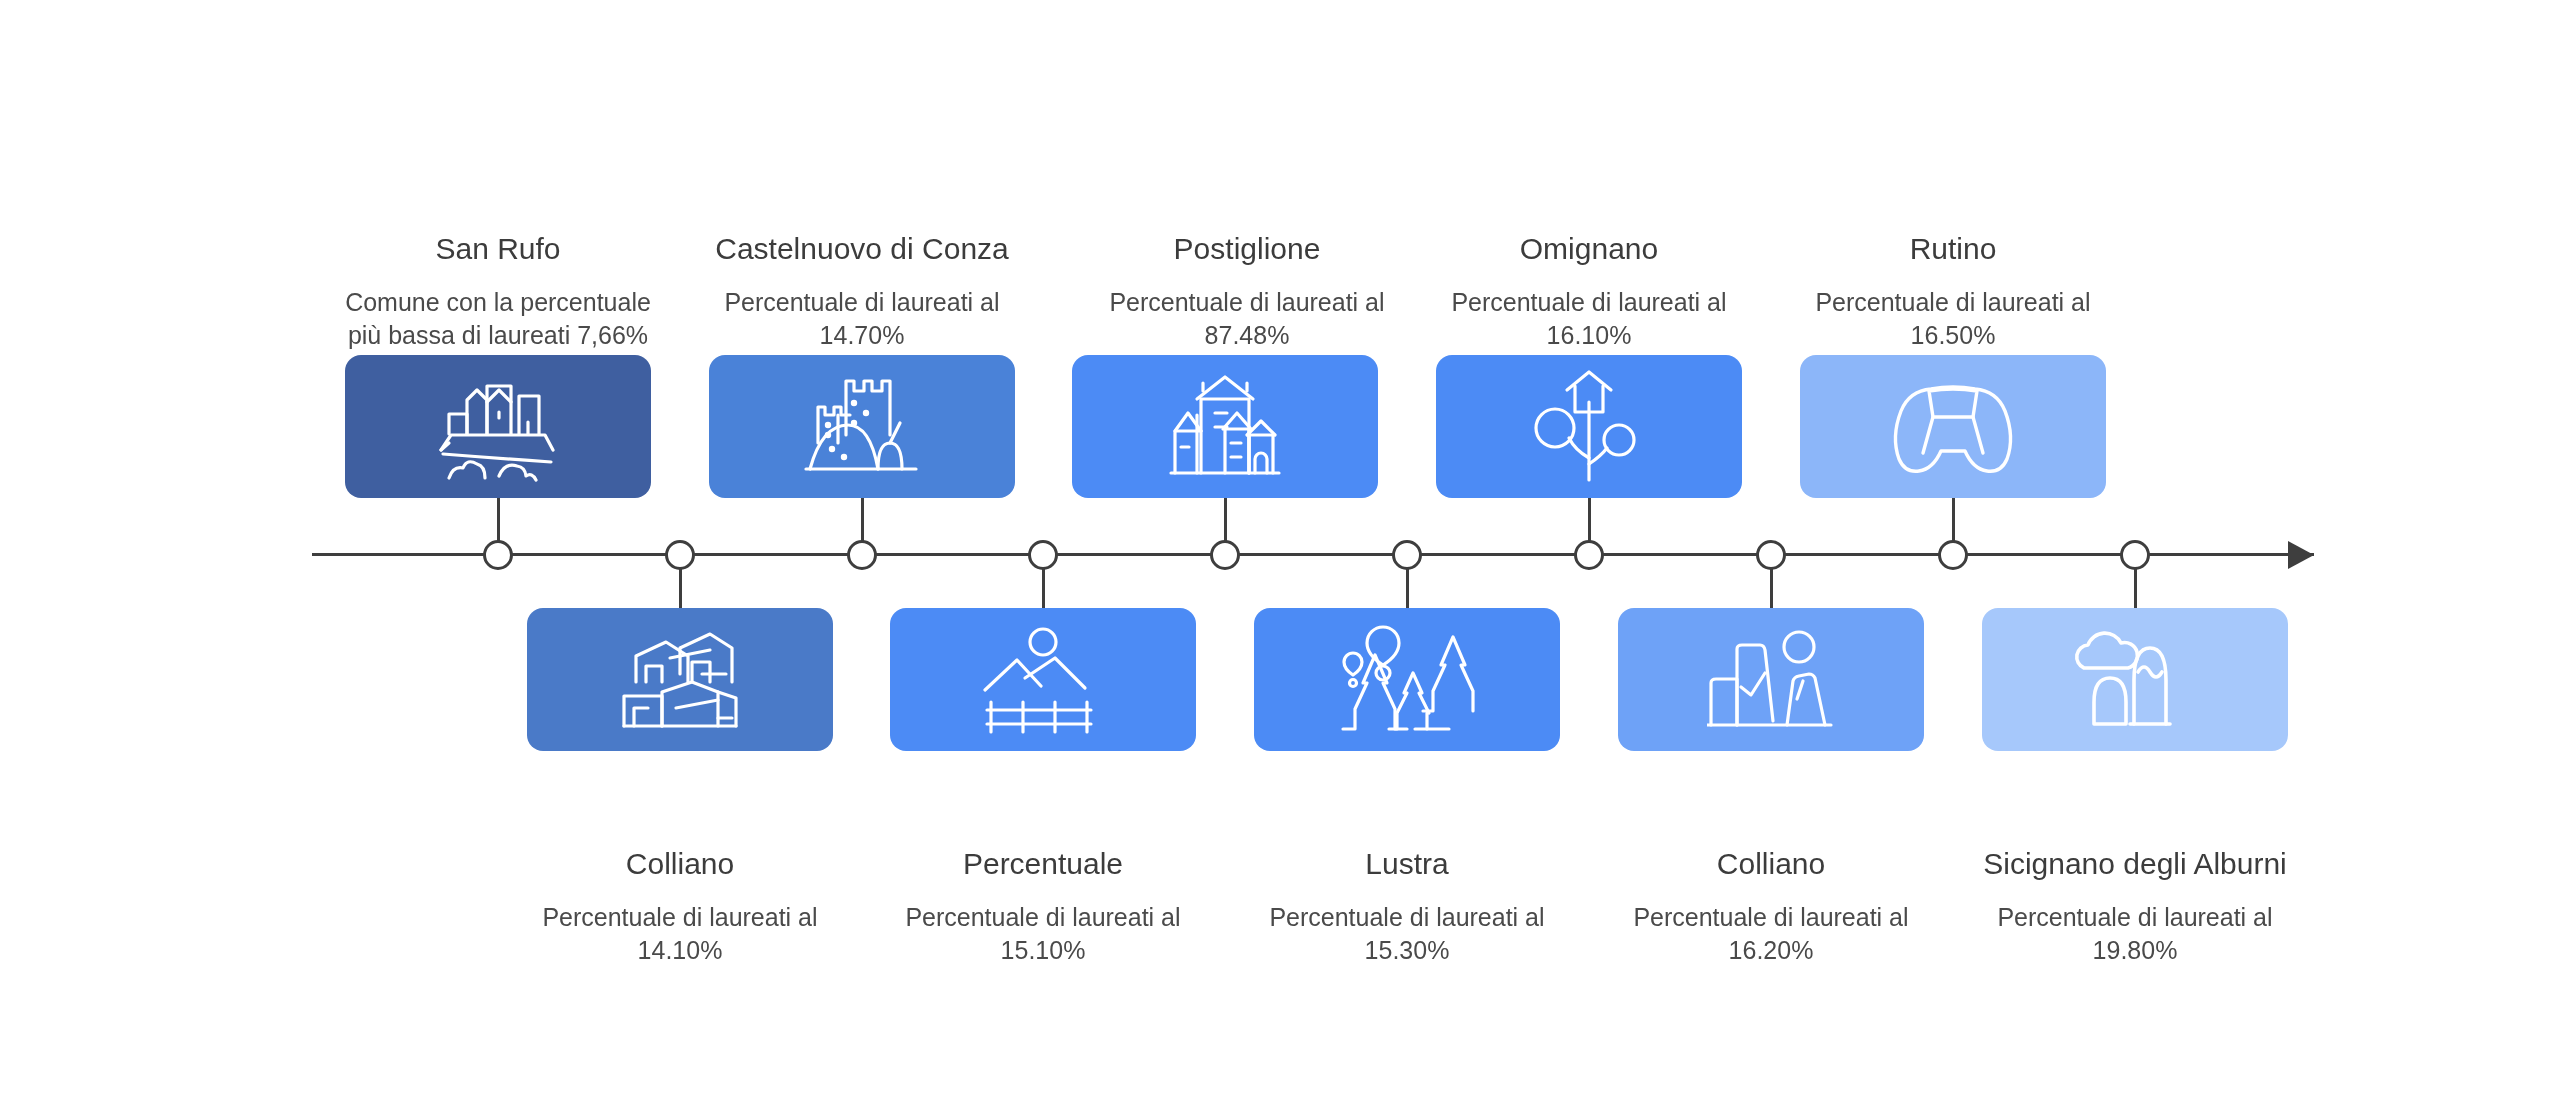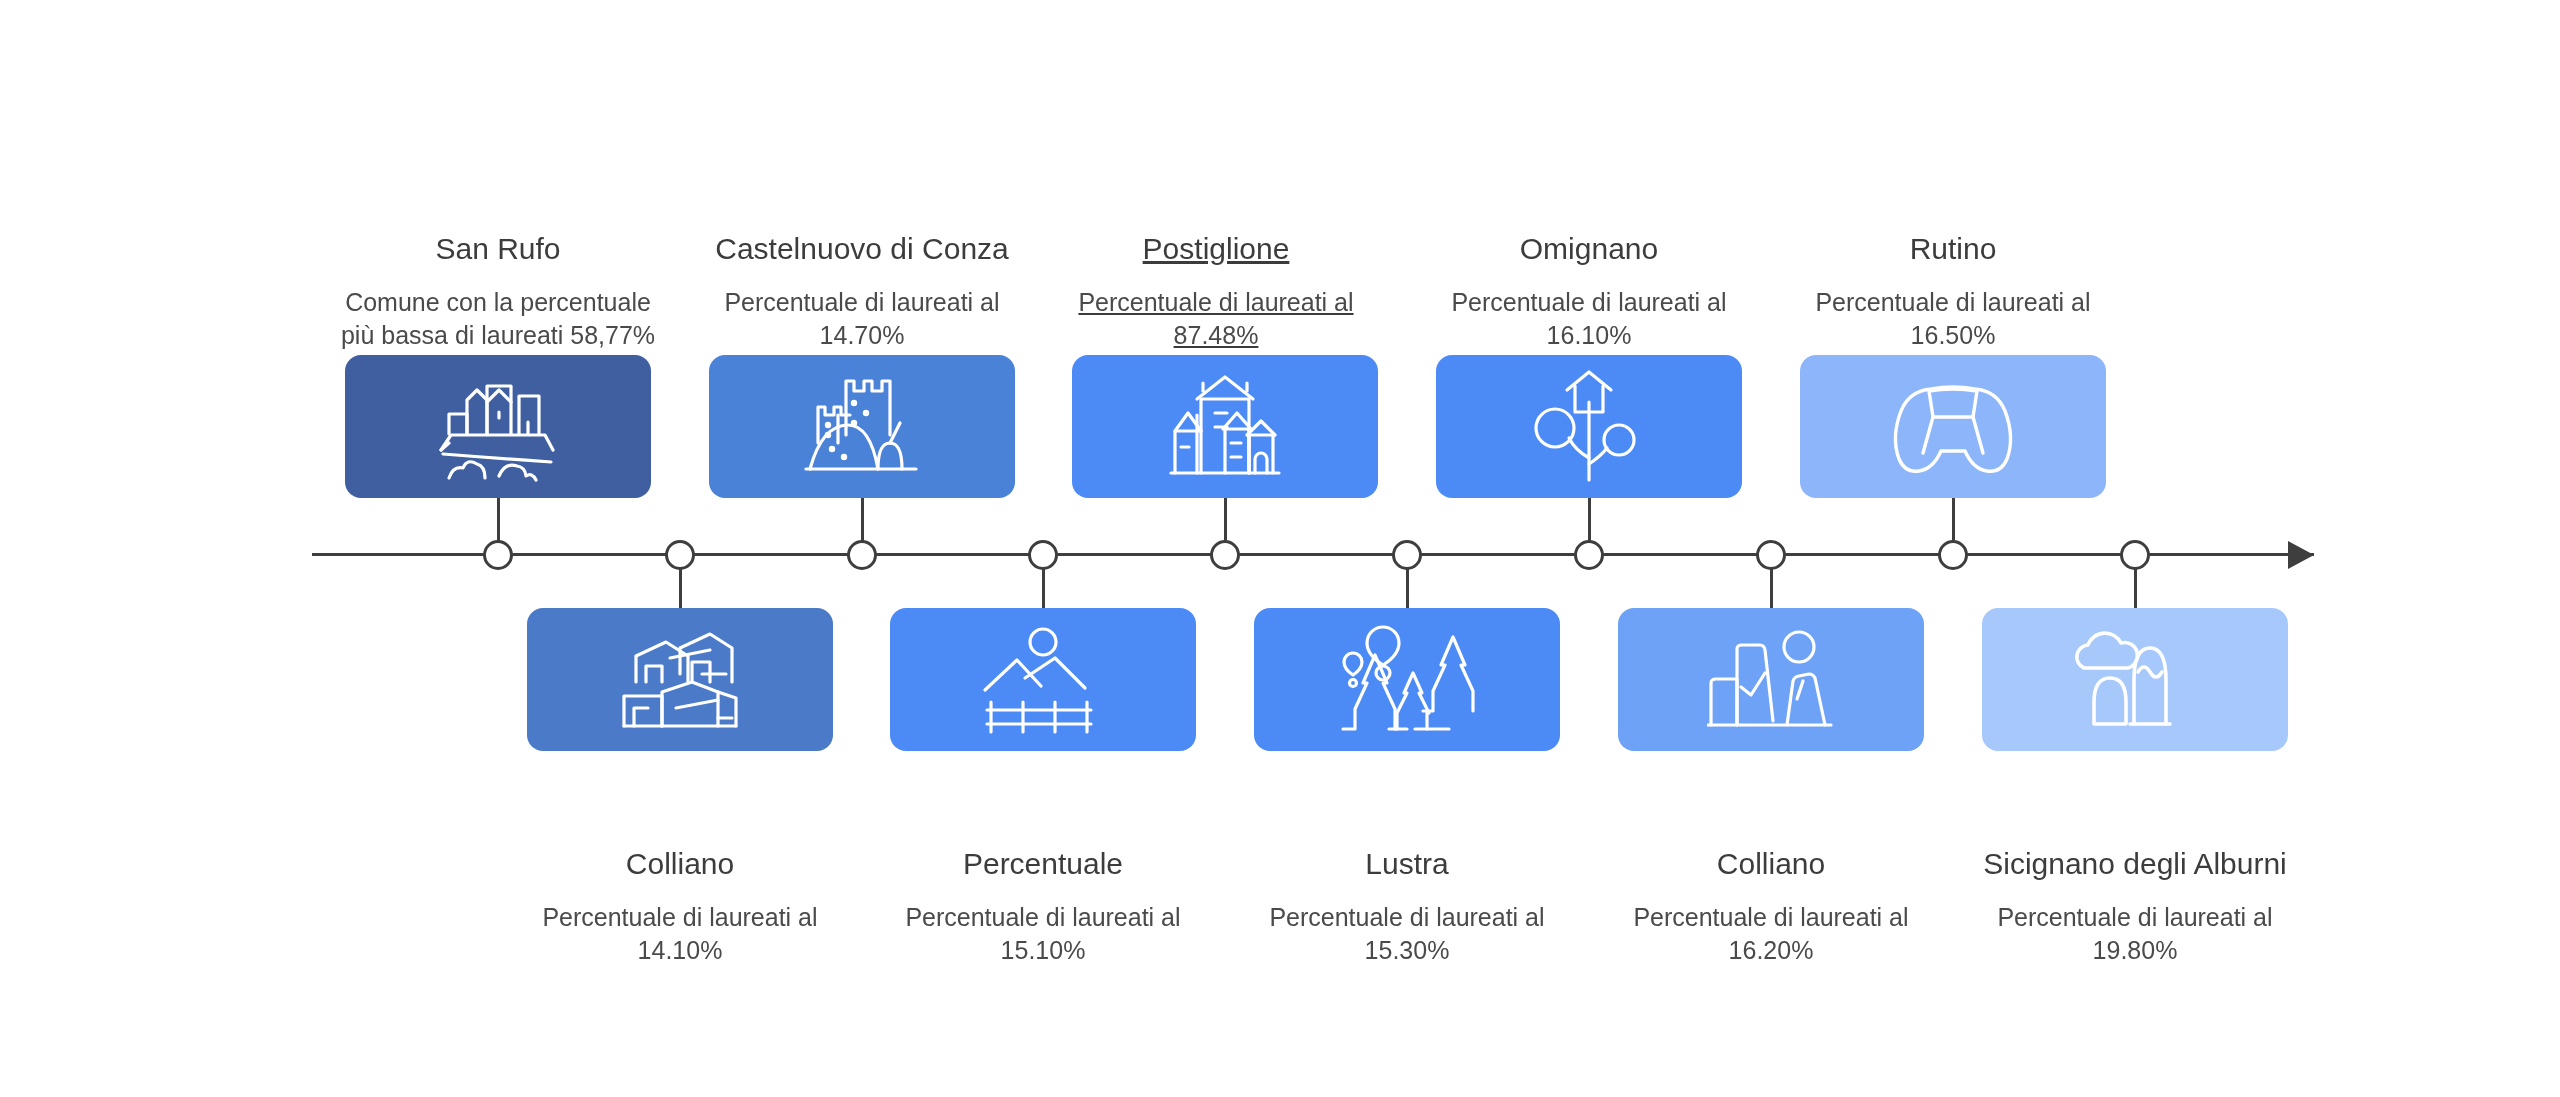--- a/index.html
+++ b/index.html
@@ -291,35 +291,35 @@
       <path d="M70 48 q6 -10 12 0 q6 10 12 0"></path>
       <path d="M26 100 V78 q0 -24 16 -24 q16 0 16 24 v22 Z"></path>
       <path d="M62 100 h40"></path>
     </svg>
         </span>
       </div>
     </div>
   <div id="labels-layer">
       <div class="label above" style="left: 498px;">
         <div class="title">San Rufo</div>
-        <div class="desc">Comune con la percentuale più bassa di laureati 58,77%</div>
+        <div class="desc">Comune con la percentuale più bassa di laureati 7,66%</div>
       </div>
       <div class="label below" style="left: 680px;">
         <div class="title">Colliano</div>
         <div class="desc">Percentuale di laureati al 14.10%</div>
       </div>
       <div class="label above" style="left: 862px; margin-top: 16px;">
         <div class="title">Castelnuovo di Conza</div>
         <div class="desc">Percentuale di laureati al 14.70%</div>
       </div>
       <div class="label below" style="left: 1043px;">
         <div class="title">Percentuale</div>
         <div class="desc">Percentuale di laureati al 15.10%</div>
       </div>
-      <div class="label above" style="left: 1216px; text-decoration: underline;">
+      <div class="label above" style="left: 1247px;">
         <div class="title">Postiglione</div>
         <div class="desc">Percentuale di laureati al 87.48%</div>
       </div>
       <div class="label below" style="left: 1407px;">
         <div class="title">Lustra</div>
         <div class="desc">Percentuale di laureati al 15.30%</div>
       </div>
       <div class="label above" style="left: 1589px;">
         <div class="title">Omignano</div>
         <div class="desc">Percentuale di laureati al 16.10%</div>

